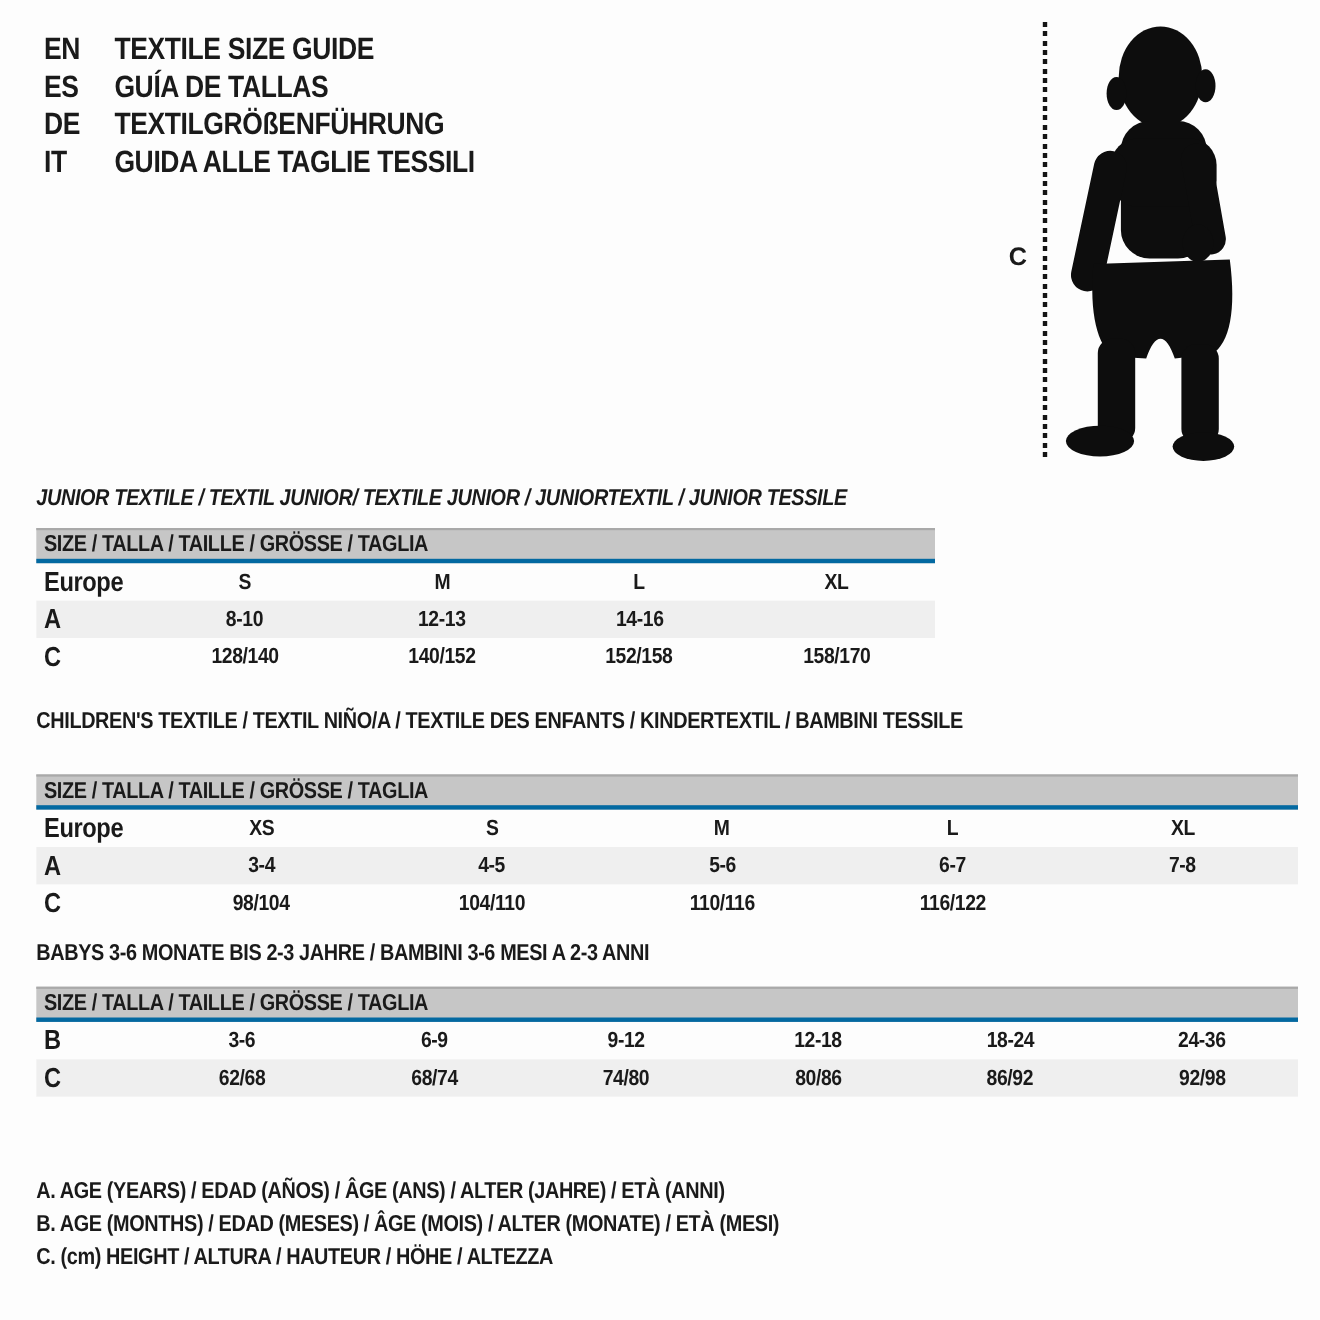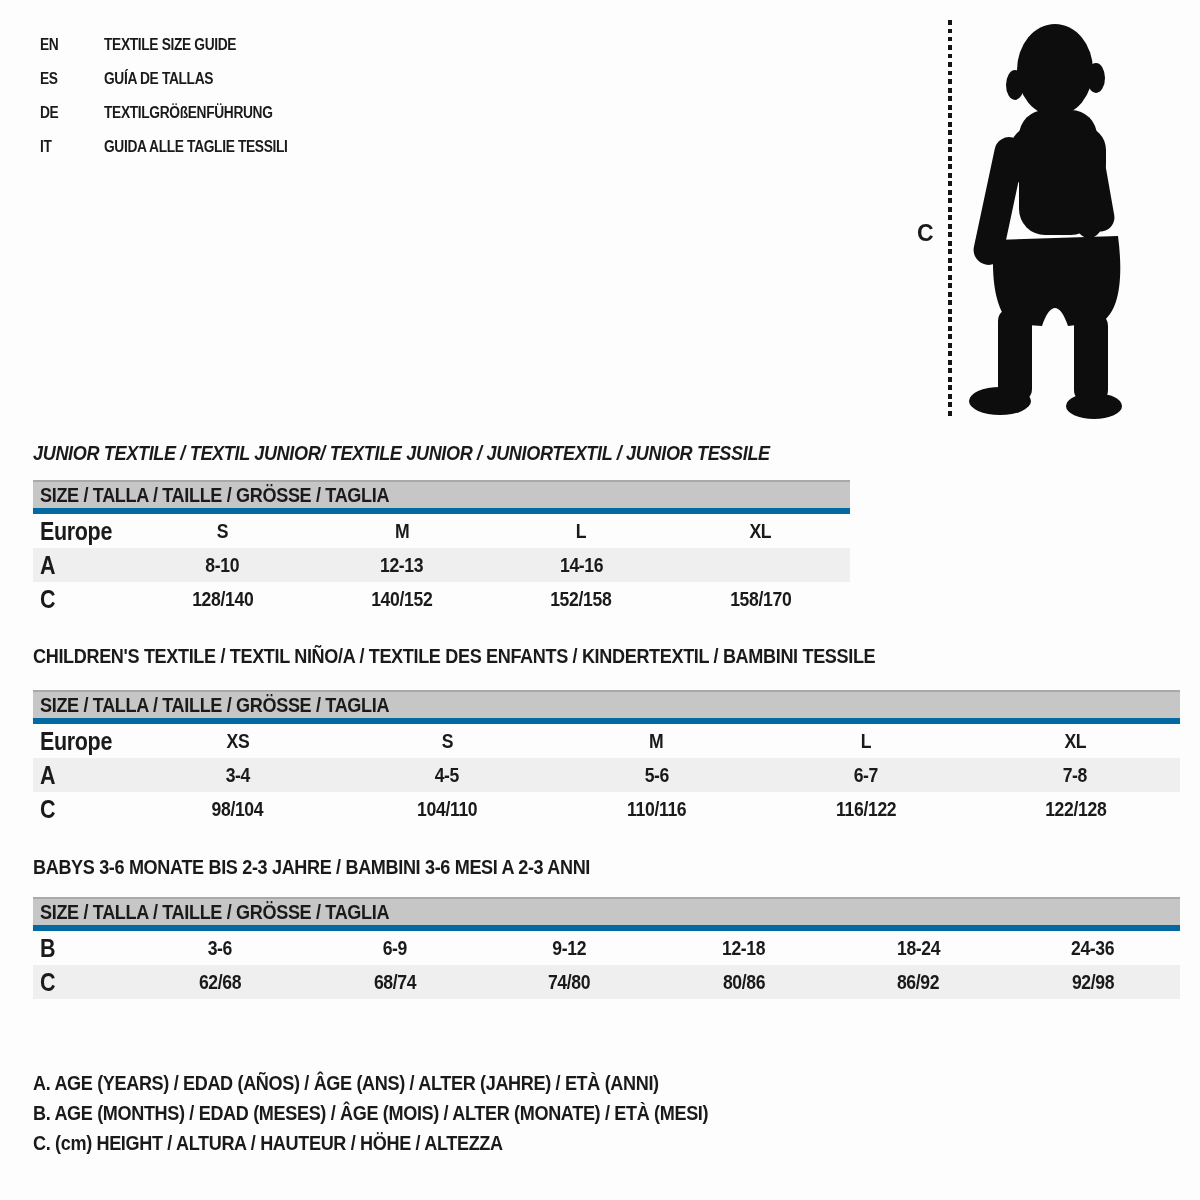--- a/index.html
+++ b/index.html
@@ -11,44 +11,44 @@
     color:#1a1a1a;
     position:relative;
     overflow:hidden;
   }
   
   .cond{display:inline-block;transform:scaleX(0.86);transform-origin:0 50%;letter-spacing:-0.4px;white-space:nowrap;}
   .cond-c{display:inline-block;transform:scaleX(0.88);letter-spacing:-0.4px;white-space:nowrap;}
 
   
   .lang-list{position:absolute;left:40px;top:28px;}
-  .lang-row{height:34px;line-height:34px;font-size:16px;}
+  .lang-row{height:34px;line-height:34px;font-size:28px;}
   .lang-code{width:64px;}
   
   .figure{position:absolute;left:915px;top:15px;width:250px;height:408px;}
   .dash-line{
     position:absolute;left:33px;top:5px;width:4px;height:396px;
     background:repeating-linear-gradient(to bottom,#141414 0 4.5px,transparent 4.5px 8.5px);
   }
   .c-label{position:absolute;left:2px;top:205px;font-size:23px;}
   .figure svg{position:absolute;left:47px;top:3px;}
 
   
   .size-section{position:absolute;left:33px;}
   #sec-junior{top:437px;width:817px;}
   #sec-children{top:640px;width:1147px;}
   #sec-babies{top:851px;width:1147px;}
   .sec-title{font-size:21px;}
   .title-line{line-height:31px;}
   #sec-junior .sec-title{margin-bottom:12px;font-style:italic;}
-  #sec-children .sec-title{margin-bottom:19px;}
+  #sec-children .sec-title{margin-bottom:33px;}
   #sec-babies .sec-title{margin-bottom:15px;}
   .size-bar{
     height:26px;line-height:26px;background:#c6c6c6;
-    border-top:2px solid #a9a9a9;border-bottom:6px solid #0369a1;
+    border-top:2px solid #a9a9a9;border-bottom:4px solid #0369a1;
     padding-left:7px;font-size:21px;
   }
   .t-row{display:grid;height:34px;line-height:34px;font-size:20px;}
   .t-row.shaded{background:#efefef;}
   .t-label{padding-left:7px;font-size:25px;text-align:left;}
   .t-cell{text-align:center;}
 
   
   .legend{position:absolute;left:33px;top:1068px;font-size:21px;}
   .legend-line{line-height:30px;text-decoration:underline;}
@@ -140,21 +140,20 @@
         <div class="t-cell"><span class="cond-c">5-6</span></div>
         <div class="t-cell"><span class="cond-c">6-7</span></div>
         <div class="t-cell"><span class="cond-c">7-8</span></div>
       </div>
       <div class="t-row" style="grid-template-columns: 100px repeat(5, 1fr);">
         <div class="t-label"><span class="cond">C</span></div>
         <div class="t-cell"><span class="cond-c">98/104</span></div>
         <div class="t-cell"><span class="cond-c">104/110</span></div>
         <div class="t-cell"><span class="cond-c">110/116</span></div>
         <div class="t-cell"><span class="cond-c">116/122</span></div>
-        <div class="t-cell"><span class="cond-c">122/128</span></div>
       </div>
     </section>
     <section class="size-section" id="sec-babies">
       <div class="sec-title">
         <div class="title-line"><span class="cond">BABYS 3-6 MONATE BIS 2-3 JAHRE / BAMBINI 3-6 MESI A 2-3 ANNI</span></div>
       </div>
       <div class="size-bar"><span class="cond">SIZE / TALLA / TAILLE / GRÖSSE / TAGLIA</span></div>
       <div class="t-row" style="grid-template-columns: 100px repeat(6, 1fr);">
         <div class="t-label"><span class="cond">B</span></div>
         <div class="t-cell"><span class="cond-c">3-6</span></div>

